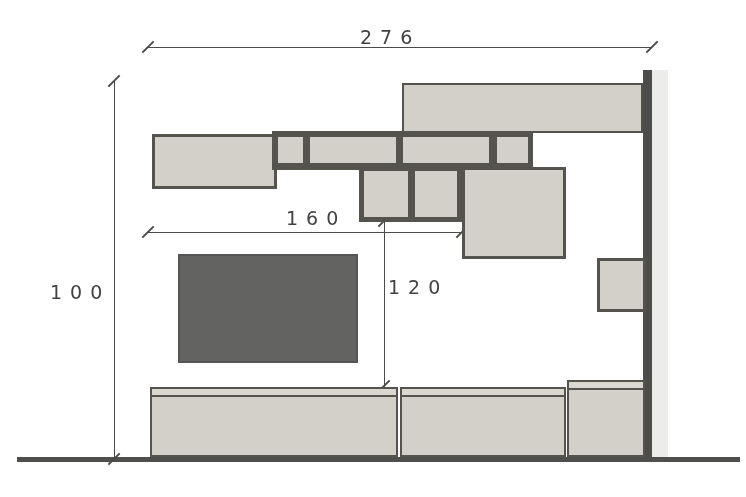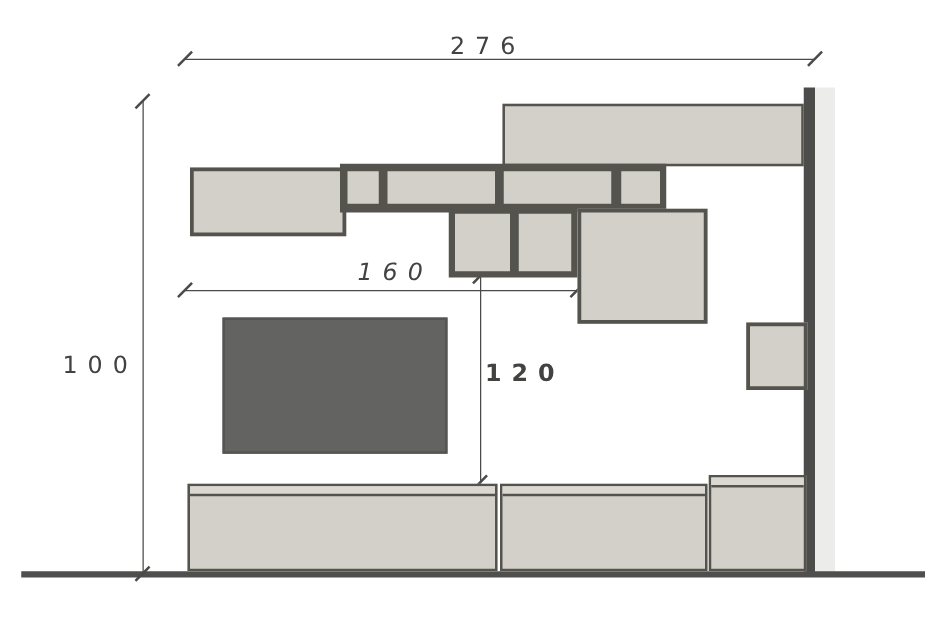--- a/index.html
+++ b/index.html
@@ -56,22 +56,22 @@
   .t200t{left:106px;top:80px;} .t200b{left:106px;top:458px;}
   .t160l{left:140px;top:231px;} .t160r{left:454px;top:231px;}
   .t120t{left:376px;top:220px;} .t120b{left:376px;top:385px;}
 
   .dim-label{
     position:absolute;color:var(--label,#424241);font-size:19px;
     letter-spacing:8px;white-space:nowrap;font-weight:400;
   }
   .l276{left:360px;top:16px;margin-top:10px;}
   .l200{left:50px;top:281px;}
-  .l160{left:286px;top:207px;font-style:italic;}
-  .l120{left:388px;top:288px;font-weight:bold;}
+  .l160{left:286px;top:207px;}
+  .l120{left:388px;top:276px;}
 </style>
 </head>
 <body>
 
 <div id="canvas">
 
   <div class="abs wall-light"></div>
   <div class="abs wall-dark"></div>
   <div class="abs floor"></div>
 

